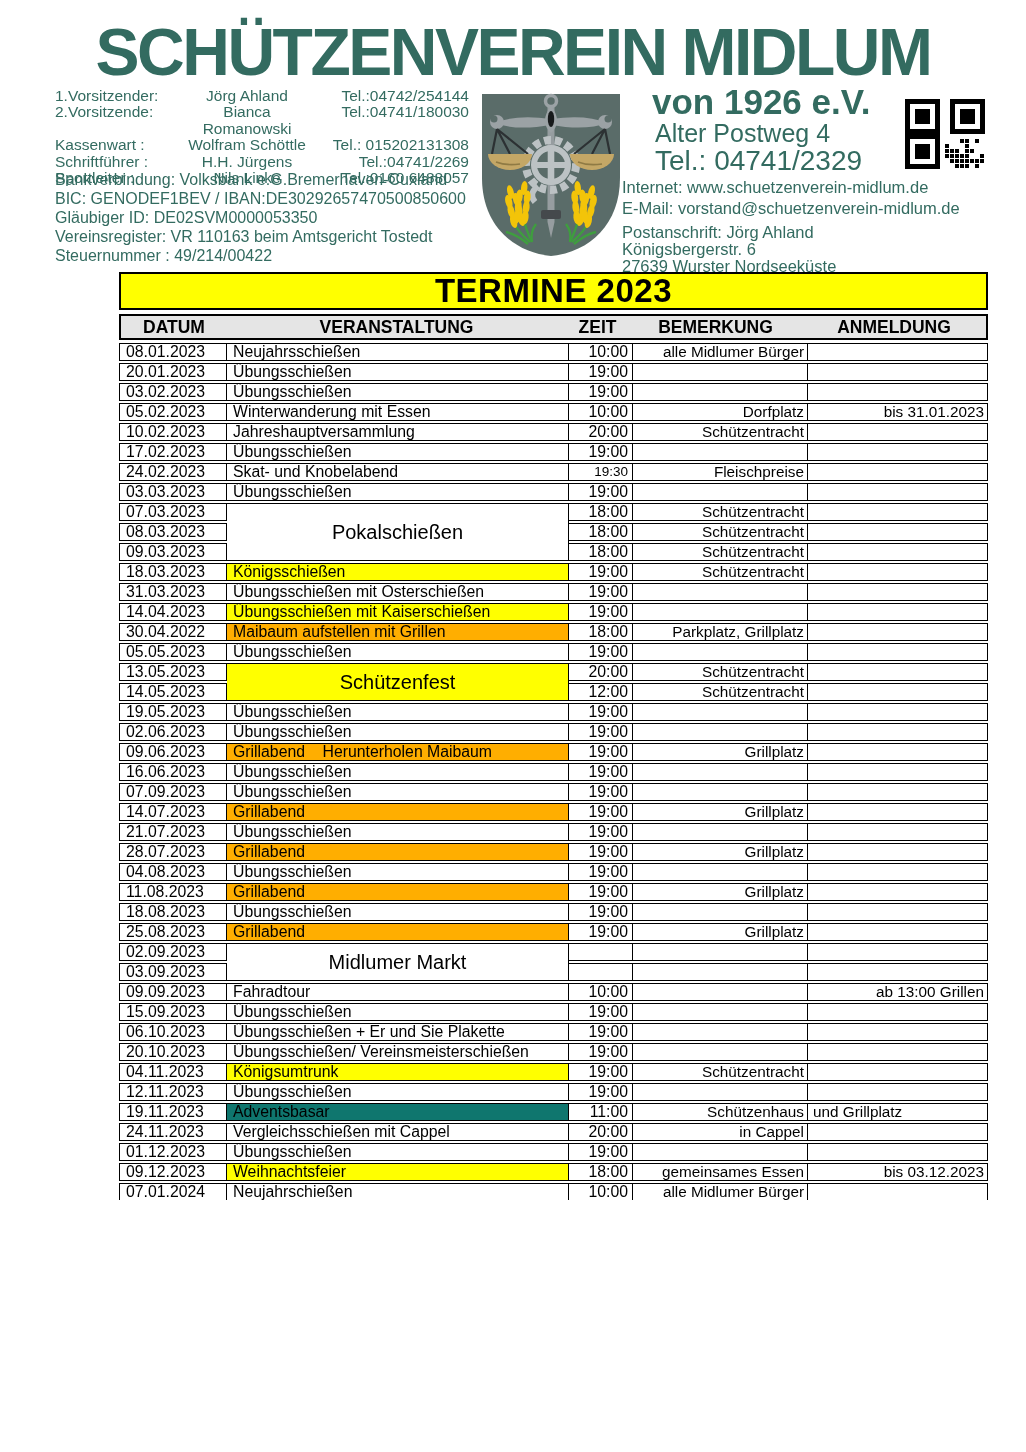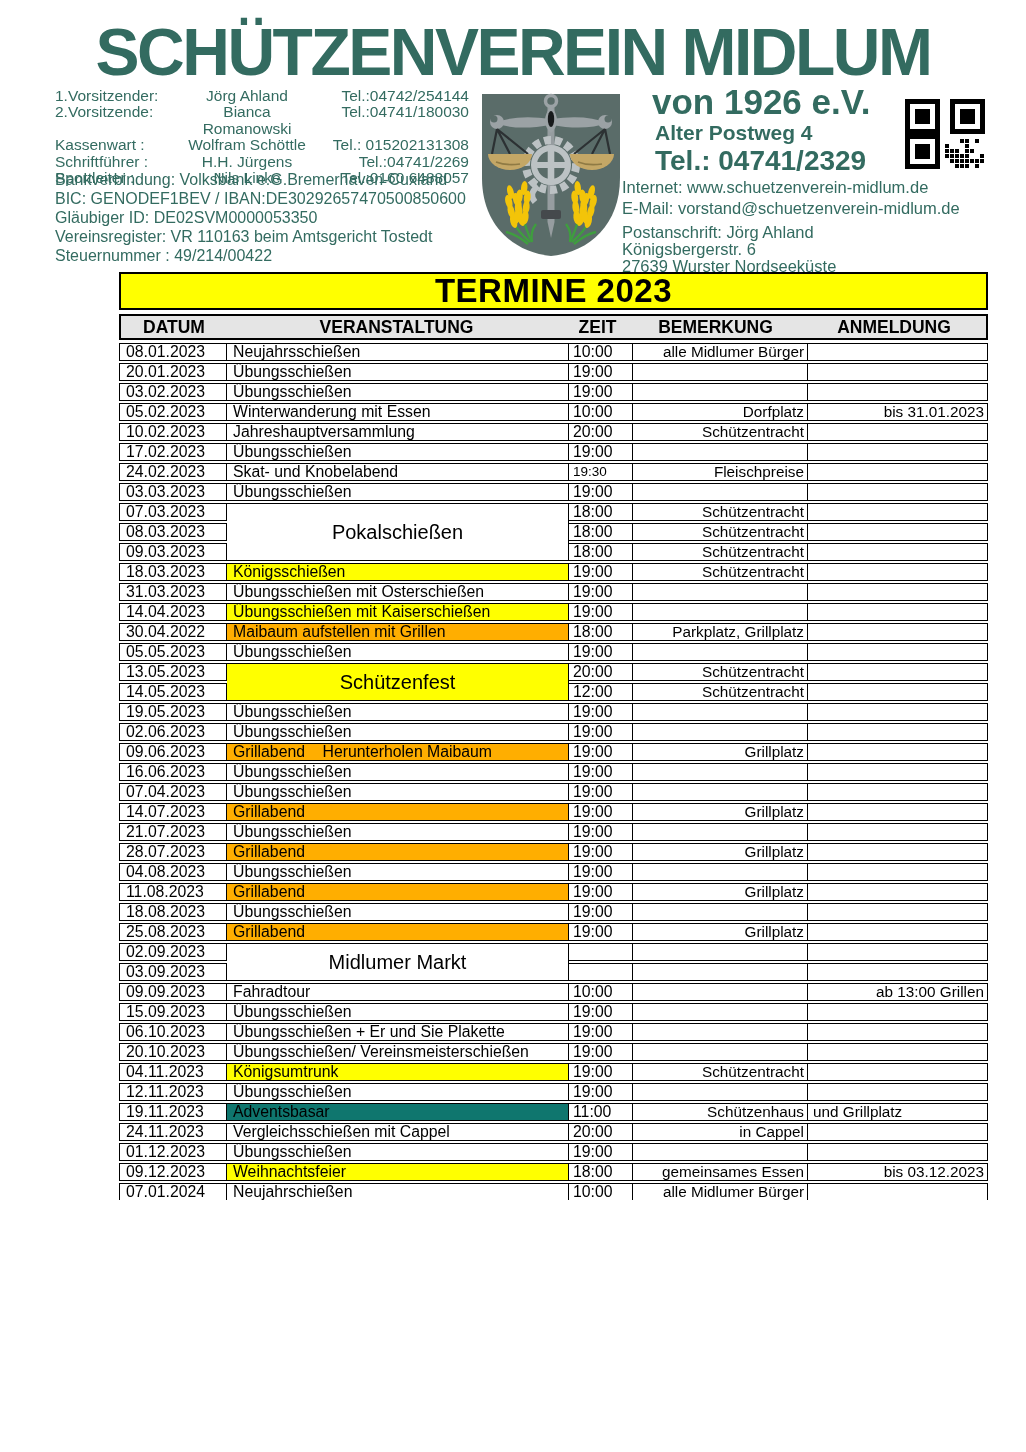--- a/index.html
+++ b/index.html
@@ -12,43 +12,43 @@
   .officers{position:absolute;left:55px;top:88px;width:414px;color:#336b60;font-size:15.5px;}
   .officer-row{display:grid;grid-template-columns:122px 1fr 152px;line-height:16.4px;}
   .officer-role{text-align:left;}
   .officer-name{text-align:center;}
   .officer-tel{text-align:right;}
   .bank{position:absolute;left:55px;top:171px;width:445px;color:#336b60;
         font-size:16px;line-height:18.9px;}
   .crest{position:absolute;left:478px;top:92px;width:146px;height:166px;}
   .right-block{position:absolute;left:622px;top:84px;width:300px;color:#336b60;}
   .founded{font-size:35px;font-weight:bold;padding-left:30px;line-height:36px;white-space:nowrap;}
-  .street{font-size:21px;font-weight:bold;padding-left:33px;line-height:26px;}
-  .phone{font-size:28px;font-weight:bold;padding-left:33px;line-height:29px;}
+  .street{font-size:25px;font-weight:normal;padding-left:33px;line-height:26px;}
+  .phone{font-size:28px;font-weight:normal;padding-left:33px;line-height:29px;}
   .netline{font-size:16.5px;line-height:18px;margin-top:3px;white-space:nowrap;}
   .postal{margin-top:7px;font-size:16.5px;line-height:16.8px;}
   .qr{position:absolute;left:903px;top:97px;width:84px;height:74px;}
 
   
   .schedule{position:absolute;left:119px;top:264px;width:869px;}
   .title-band{height:34px;background:#FFFF00;border:2px solid #000;
     display:flex;align-items:center;justify-content:center;
     font-size:33px;font-weight:bold;letter-spacing:0.5px;margin-top:8px;}
   .cols-header{margin-top:4px;height:22px;background:#e5e5e5;border:2px solid #000;
     display:grid;grid-template-columns:106px 339px 63px 173px auto;
     align-items:center;font-size:17.5px;font-weight:bold;text-align:center;}
   table.sched{border-collapse:separate;border-spacing:0 2px;width:869px;
     table-layout:fixed;margin-top:1px;}
   td{box-sizing:border-box;border:1.6px solid #000;border-left:none;
      height:16.6px;padding:0 4px;font-size:15.8px;line-height:16px;
      overflow:hidden;white-space:nowrap;vertical-align:middle;}
   td.first{border-left:1.6px solid #000;}
   .c-date{padding-left:6px;}
   .c-event{padding-left:6px;}
-  .c-time{padding-right:4px;}
+  .c-time{text-align:right;padding-right:4px;}
   .c-time.small{font-size:13.5px;}
   .c-remark{text-align:right;padding-right:3px;font-size:15.3px;}
   .c-reg{text-align:right;padding-right:3px;font-size:15.3px;}
   .c-reg.left{text-align:left;padding-left:5px;}
   .c-merge{text-align:center;font-size:20px;}
   .hl-yellow{background:#FFFF00;}
   .hl-orange{background:#FFAE00;}
   .hl-green{background:#0f766e;}
 </style>
 </head>
@@ -367,21 +367,21 @@
             <td class="c-reg"></td>
           </tr>
           <tr>
             <td class="c-date first">16.06.2023</td>
             <td class="c-event">Übungsschießen</td>
             <td class="c-time">19:00</td>
             <td class="c-remark"></td>
             <td class="c-reg"></td>
           </tr>
           <tr>
-            <td class="c-date first">07.04.2023</td>
+            <td class="c-date first">07.09.2023</td>
             <td class="c-event">Übungsschießen</td>
             <td class="c-time">19:00</td>
             <td class="c-remark"></td>
             <td class="c-reg"></td>
           </tr>
           <tr>
             <td class="c-date first">14.07.2023</td>
             <td class="c-event hl-orange">Grillabend</td>
             <td class="c-time">19:00</td>
             <td class="c-remark">Grillplatz</td>

